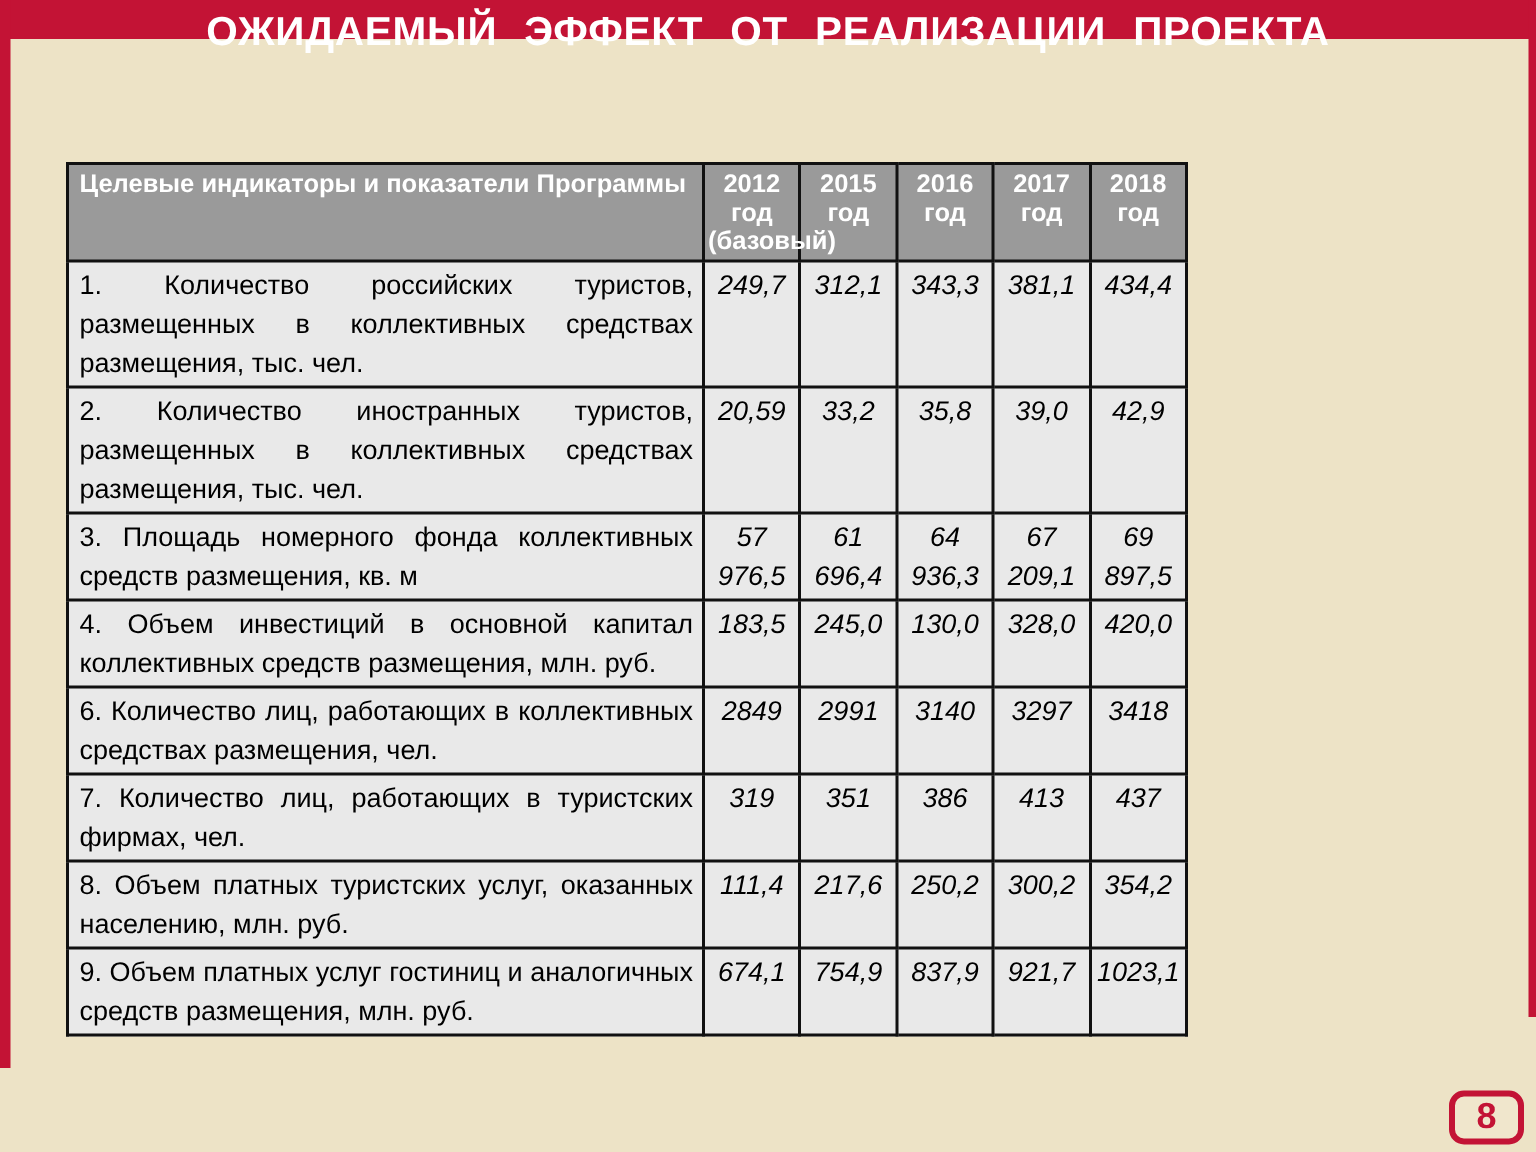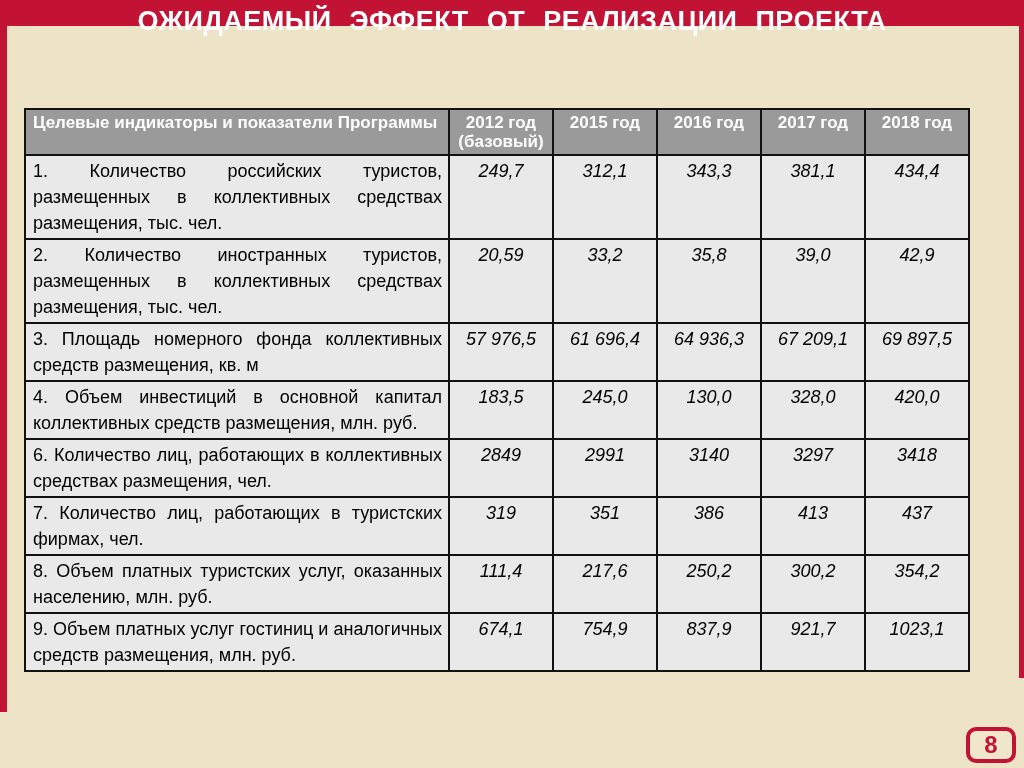--- a/index.html
+++ b/index.html
@@ -28,21 +28,21 @@
     color:var(--header-text,#fff);
     font-size:27px;font-weight:bold;
     text-align:center;line-height:42px;
     word-spacing:10px;letter-spacing:0.5px;
     white-space:nowrap;
   }
   .edge{position:absolute;top:0;background:var(--banner-red,#C31335);}
   .edge-left{left:0;width:7px;height:712px;}
   .edge-right{right:0;width:5px;height:678px;}
   table.indicators{
-    position:absolute;left:24px;top:108px;width:946px;
+    position:absolute;left:44px;top:108px;width:748px;
     border-collapse:collapse;table-layout:fixed;
     background:var(--row-bg,#E9E9E9);
     border:2px solid var(--border,#111);
   }
   table.indicators col.c-label{width:424px;}
   table.indicators th, table.indicators td{
     border:2px solid var(--border,#111);
     vertical-align:top;
   }
   table.indicators th{

